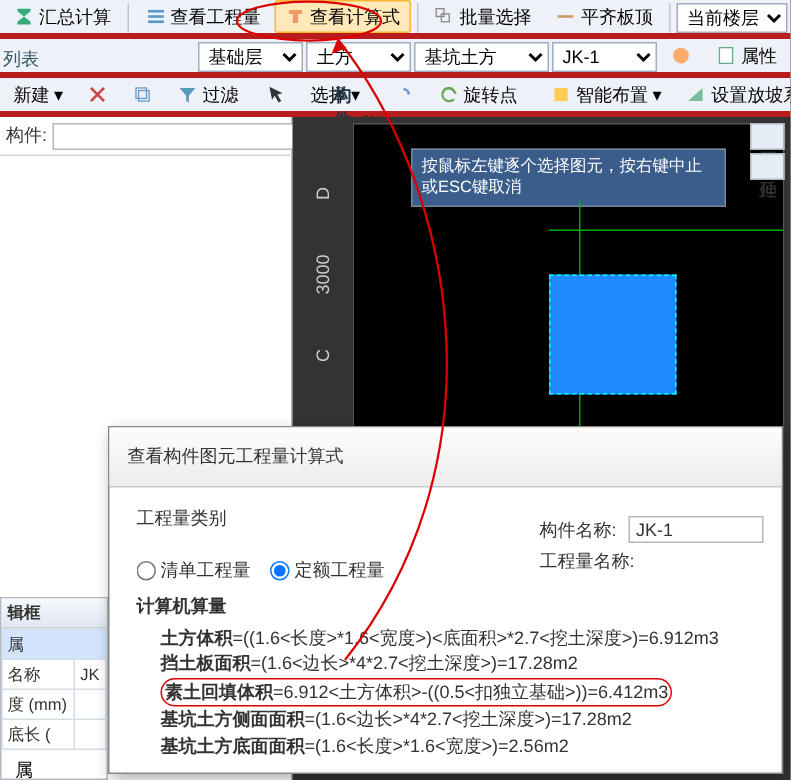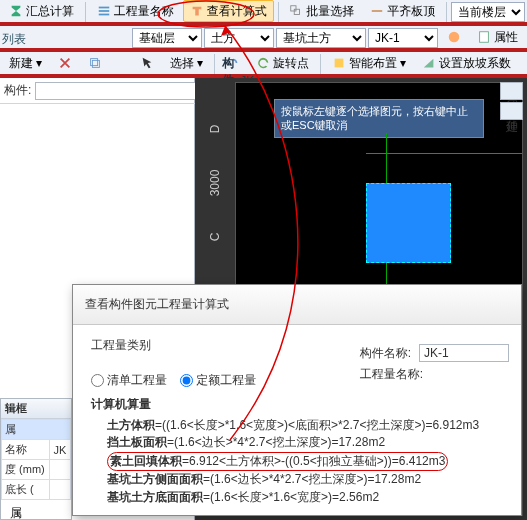--- a/index.html
+++ b/index.html
@@ -63,21 +63,21 @@
         </svg></span>
     <span>汇总计算</span>
   </button>
   <span class="sep"></span>
   <button class="tbtn">
     <span class="ico"><svg viewBox="0 0 16 16">
           <rect x="2" y="3" width="12" height="2" fill="#59c"></rect>
           <rect x="2" y="7" width="12" height="2" fill="#59c"></rect>
           <rect x="2" y="11" width="12" height="2" fill="#59c"></rect>
         </svg></span>
-    <span>工程量名称</span>
+    <span>查看工程量</span>
   </button>
   <button class="tbtn hl">
     <span class="ico"><svg viewBox="0 0 16 16">
           <path d="M3 3h10v3h-3v7h-4V6H3z" fill="#e96"></path>
         </svg></span>
     <span>查看计算式</span>
   </button>
   <span class="sep"></span>
   <button class="tbtn">
     <span class="ico"><svg viewBox="0 0 16 16">
@@ -124,20 +124,26 @@
       <span class="ico"><svg viewBox="0 0 16 16">
           <path d="M3 3l10 10M13 3L3 13" stroke="#c44" stroke-width="2"></path>
         </svg></span>
     </button>
   <button class="tbtn">
       <span class="ico"><svg viewBox="0 0 16 16">
           <rect x="3" y="3" width="8" height="8" fill="none" stroke="#69c"></rect>
           <rect x="5" y="5" width="8" height="8" fill="none" stroke="#69c"></rect>
         </svg></span>
     </button>
+  <button class="tbtn">
+    <span class="ico"><svg viewBox="0 0 16 16">
+          <path d="M2 3h12l-5 6v5l-2-1v-4z" fill="#59b"></path>
+        </svg></span>
+    <span>过滤</span>
+  </button>
   <div style="width:20px;"></div>
   <button class="tbtn">
       <span class="ico"><svg viewBox="0 0 16 16">
           <path d="M3 2l10 5-4 1 3 5-2 1-3-5-2 3z" fill="#333"></path>
         </svg></span>
     </button>
   <button class="tbtn"><span>选择</span> ▾</button>
   <span class="sep"></span>
   <button class="tbtn">
       <span class="ico"><svg viewBox="0 0 16 16">

